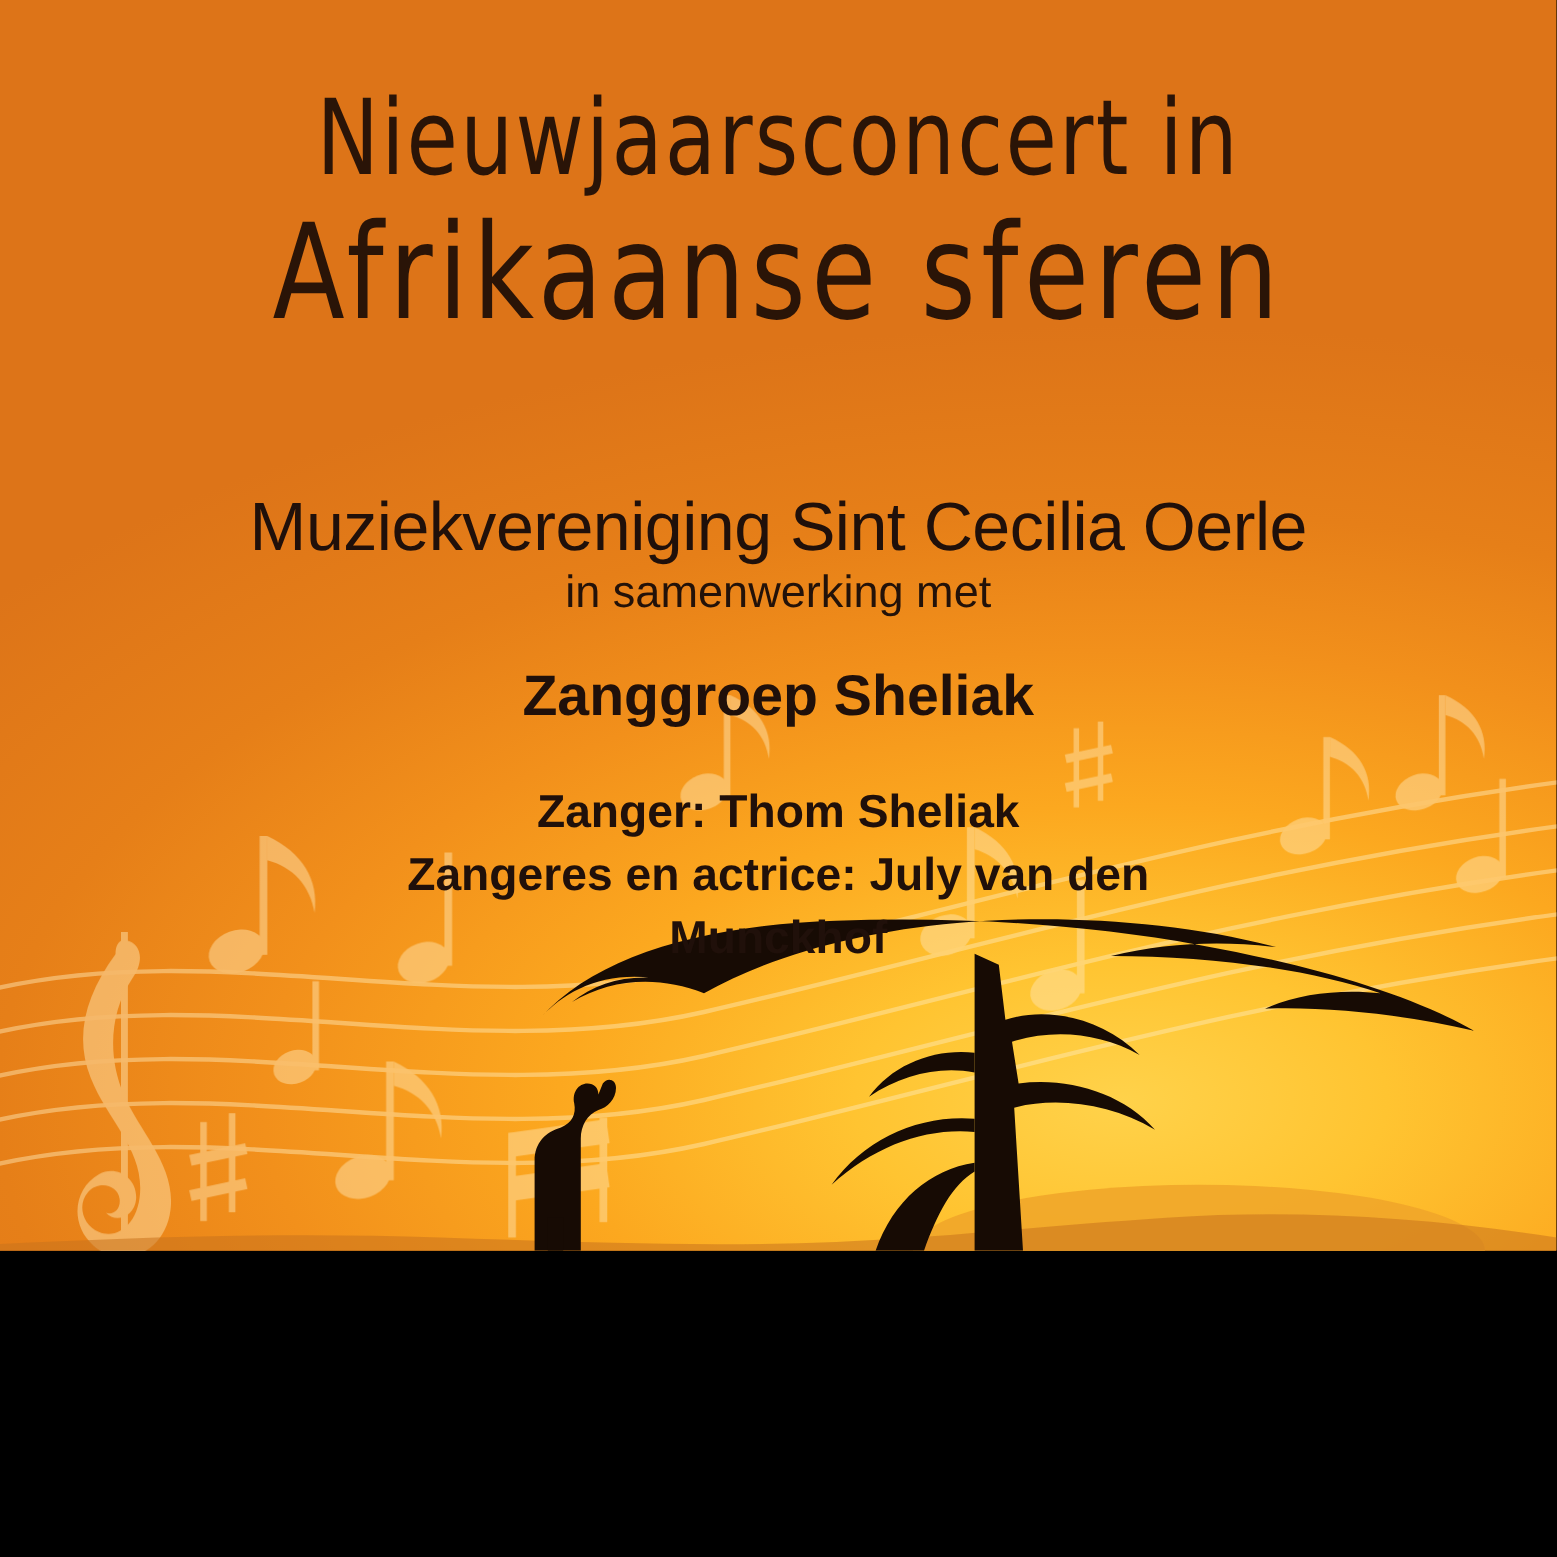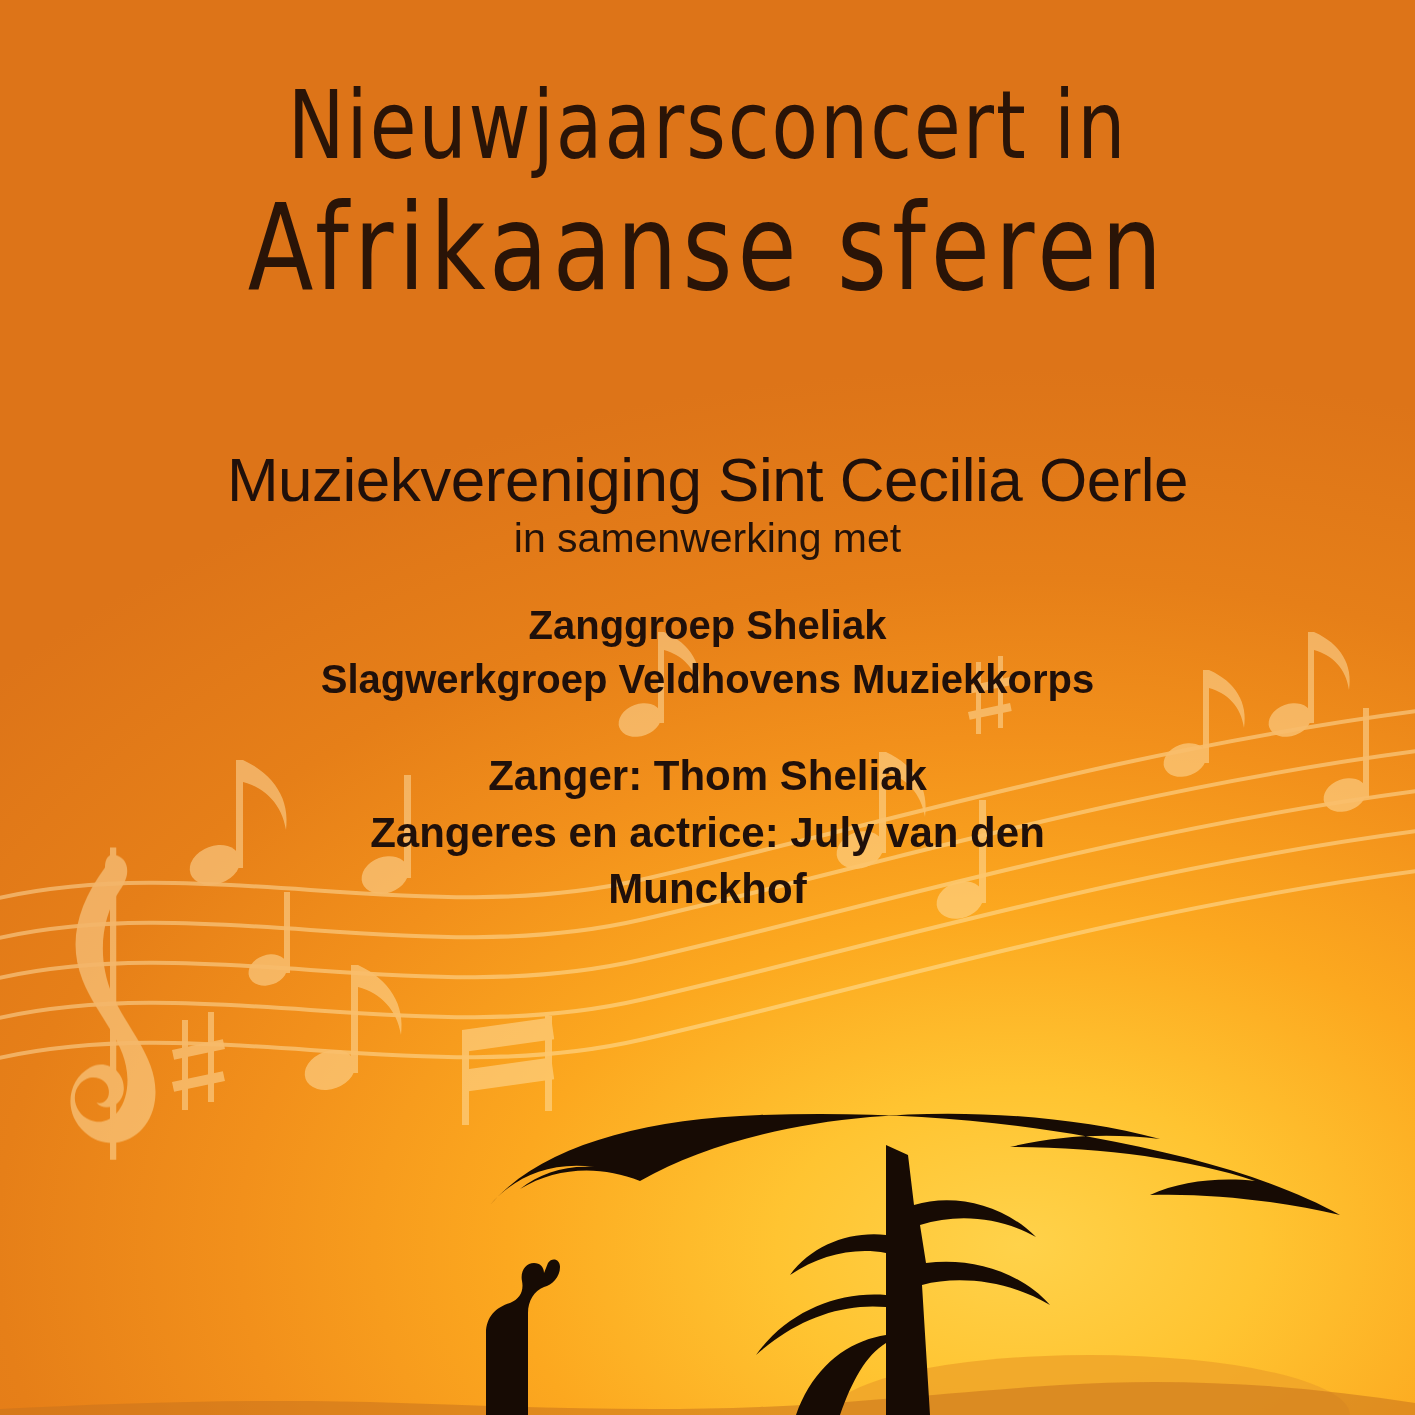--- a/index.html
+++ b/index.html
@@ -3,21 +3,21 @@
 <meta charset="utf-8">
 <style>
   html, body {
     margin: 0;
     padding: 0;
     background: #000;
   }
   #poster {
     position: relative;
     width: 1415px;
-    height: 1415px;
+    height: 1137px;
     overflow: hidden;
     font-family: "Liberation Sans", sans-serif;
     background:
       radial-gradient(ellipse 95% 62% at 72% 88%, #ffd24a 0%, #ffc431 18%, #fca81f 38%, #f2901b 58%, #e67f18 76%, #dd7418 100%),
       linear-gradient(170deg, #e8821b 0%, #ef9019 28%, #f5a01c 52%, #f08a1a 78%, #e2771a 100%);
   }
 
   
   .staff-layer {
     position: absolute;
@@ -78,21 +78,21 @@
   }
 
   .collab {
     font-size: 41px;
     font-weight: 400;
     color: #231209;
   }
 
   .groups {
     margin-top: 36px;
-    font-size: 40px;
+    font-size: 52px;
     font-weight: 700;
     color: #20100a;
     line-height: 1.35;
   }
 
   .performers {
     margin-top: 42px;
     font-size: 42px;
     font-weight: 700;
     color: #20100a;
@@ -210,21 +210,20 @@
       <div class="title-line title-line-1">Nieuwjaarsconcert in</div>
       <div class="title-line title-line-2">Afrikaanse sferen</div>
     </div>
 
     <div class="org-name">Muziekvereniging Sint Cecilia Oerle</div>
 
     <div class="collab">in samenwerking met</div>
 
     <div class="groups">
       <div>Zanggroep Sheliak</div>
-      <div>Slagwerkgroep Veldhovens Muziekkorps</div>
     </div>
 
     <div class="performers">
       <div>Zanger: Thom Sheliak</div>
       <div>Zangeres en actrice: July van den Munckhof</div>
     </div>
   </div>
 
 </div>
 

